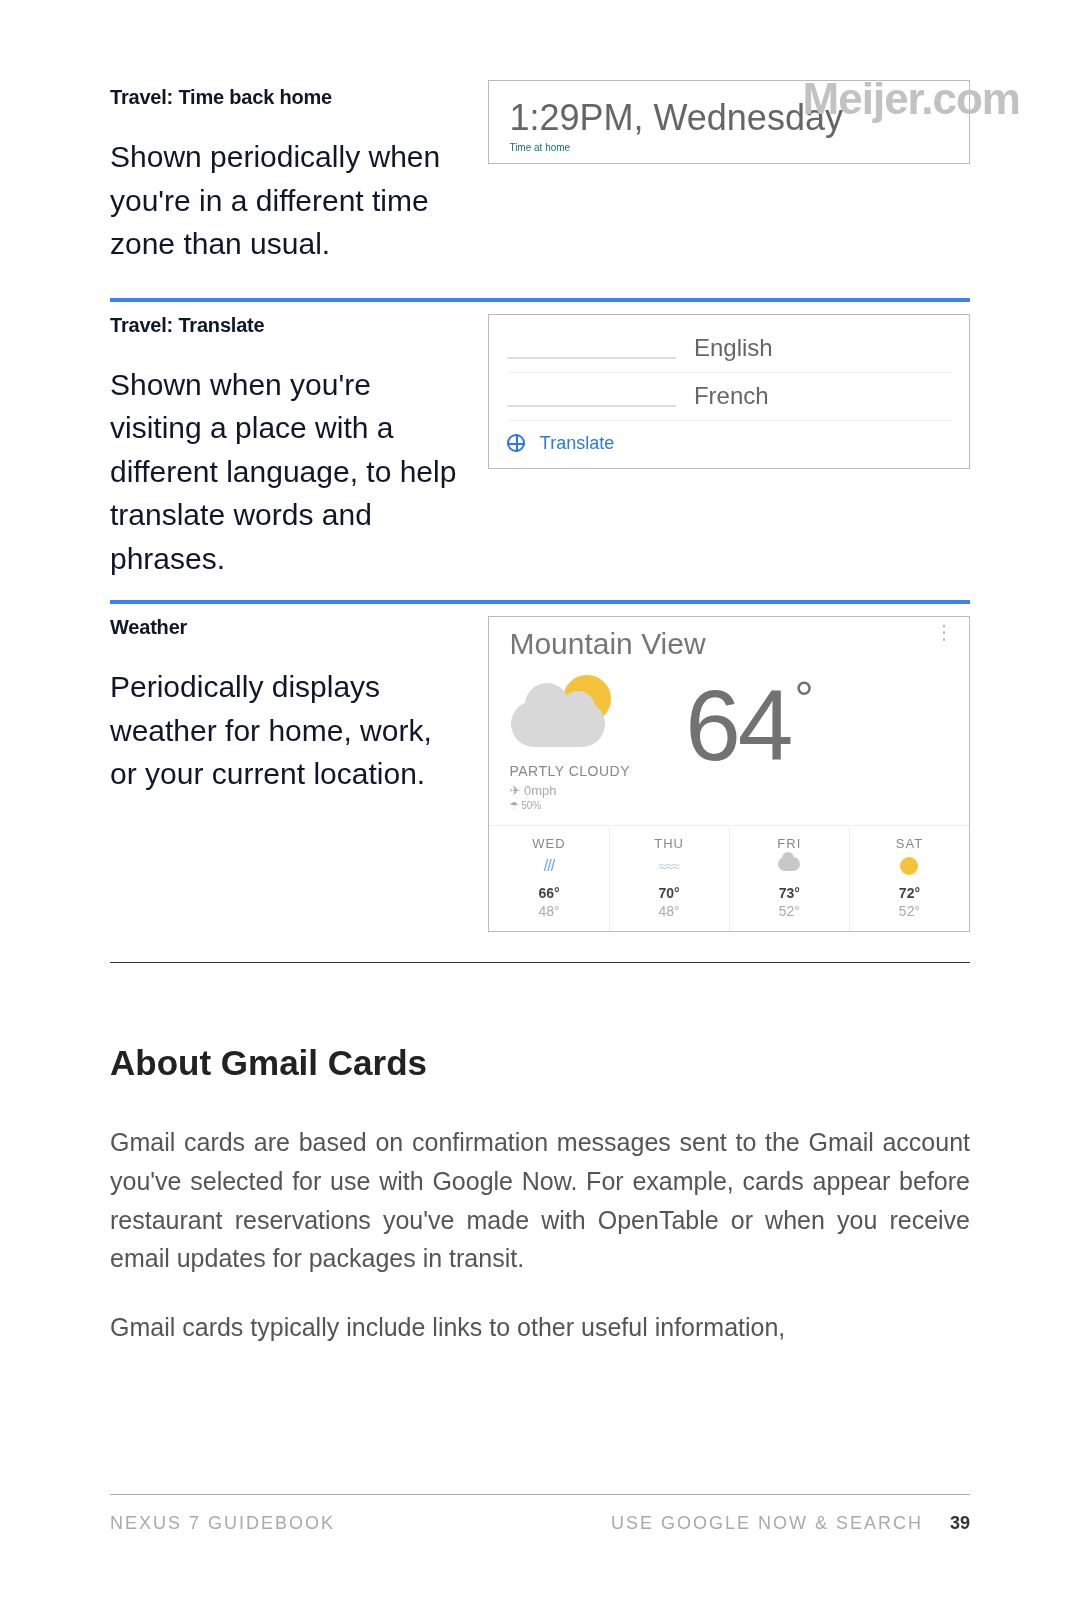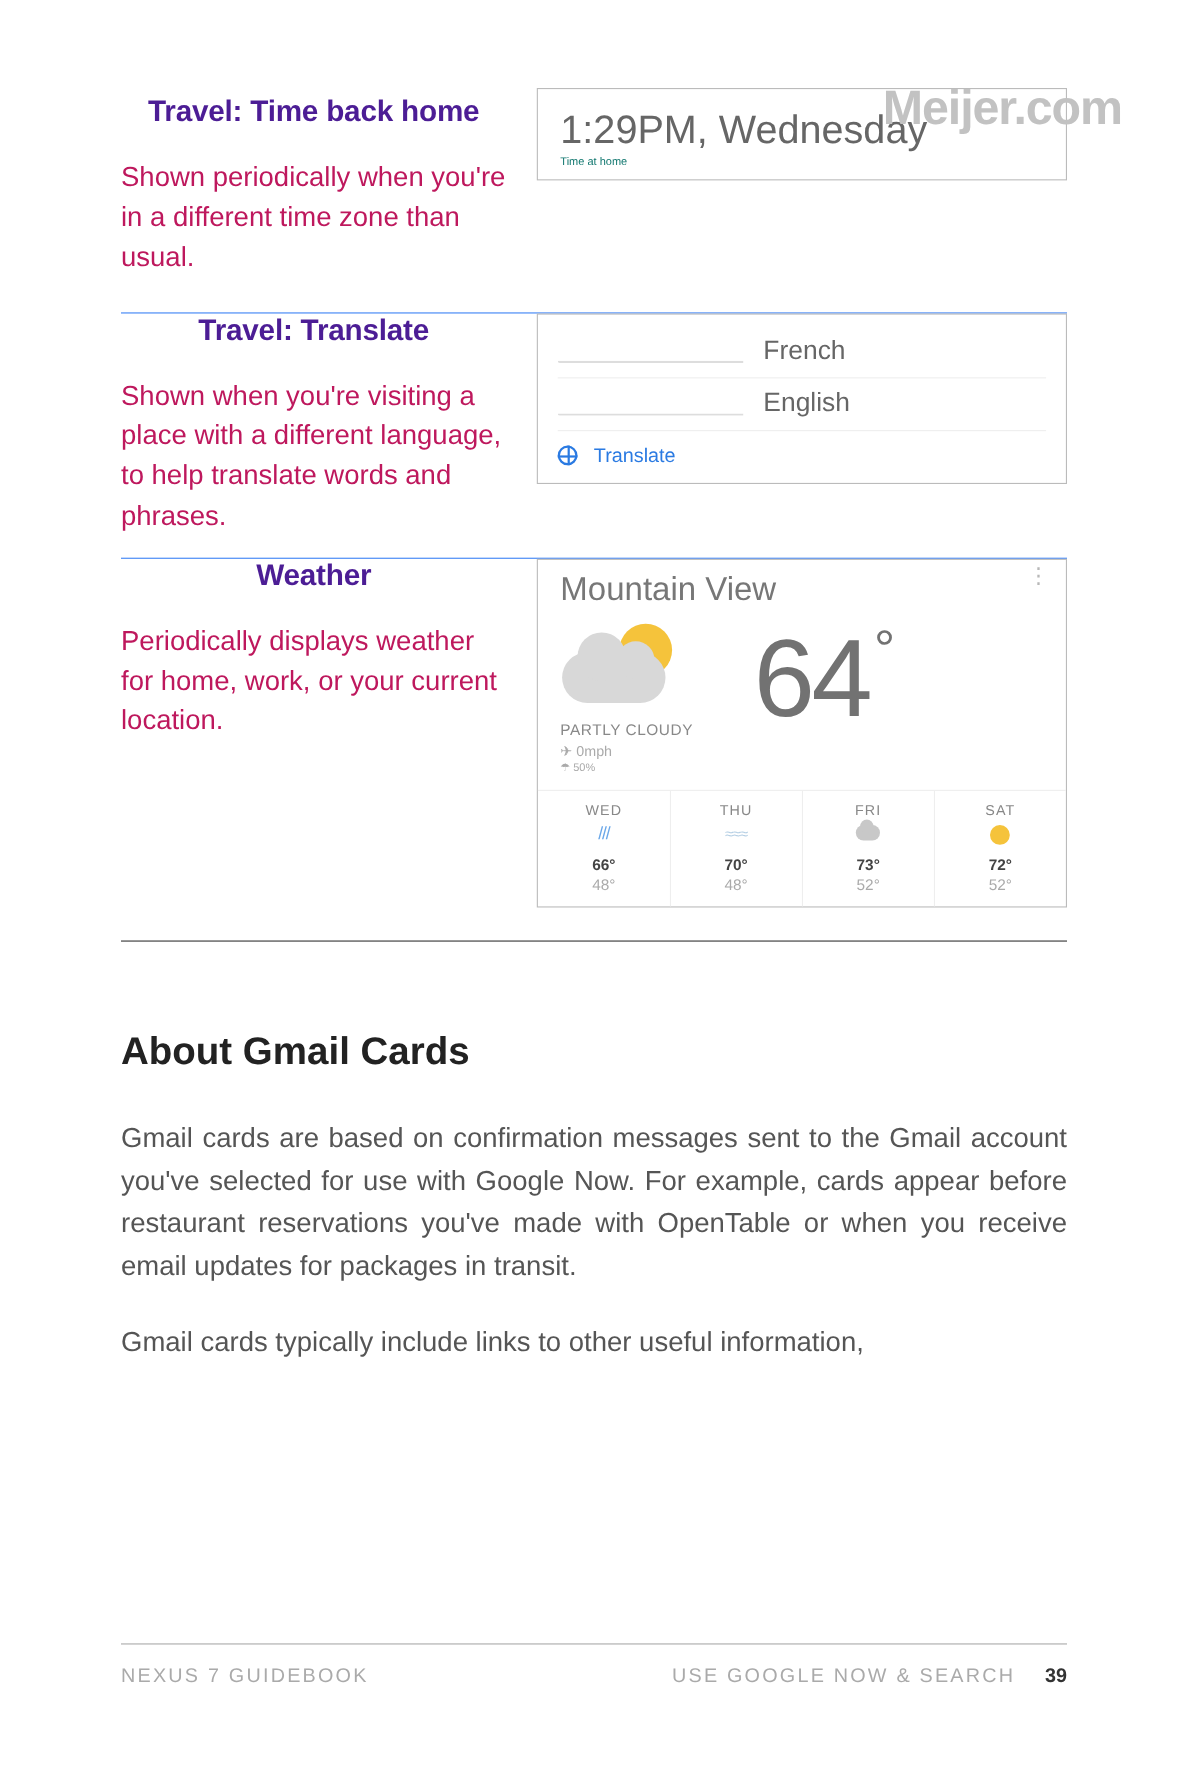--- a/index.html
+++ b/index.html
@@ -1,24 +1,24 @@
 <!DOCTYPE html>
 <html><head>
   <meta charset="utf-8">
   <style>
     * { margin:0; padding:0; box-sizing:border-box; }
     body { width:1080px; height:1624px; background:#fff; font-family:"Helvetica Neue",Arial,sans-serif; color:#333; position:relative; }
     .page { padding:80px 110px 0 110px; }
     .watermark { position:absolute; top:74px; right:60px; font-weight:900; font-size:44px; color:#c2c2c2; letter-spacing:-1px; }
-    .section { display:flex; border-top:1px solid #3b82f6; }
+    .section { display:flex; border-top:4px solid #3b82f6; padding-top:12px; }
     .section.no-border { border-top:none; padding-top:0; }
     .left { width:44%; padding-right:28px; }
     .right { width:56%; }
-    h3 { font-size:27px; font-weight:700; color:#4c1d95; margin-bottom:26px; letter-spacing:-.2px;text-align:center; }
-    .desc { font-size:25px; line-height:1.45; color:#be185d; }
+    h3 { font-size:20px; font-weight:700; color:#0f172a; margin-bottom:26px; letter-spacing:-.2px; }
+    .desc { font-size:30px; line-height:1.45; color:#0f172a; }
     .sec1 { }
     .sec1 .left { padding-top:6px; }
     .card { border:1px solid #bbb; }
     .time-card { padding:14px 20px 10px; }
     .time-big { font-size:36px; color:#666; font-weight:300; line-height:1.25; margin-bottom:2px; }
     .time-sub { font-size:10px; color:#0f766e; }
     .sec2 { margin-top:32px; }
     .translate-card { padding:10px 18px 8px; }
     .trow { display:flex; align-items:center; height:48px; border-bottom:1px solid #eee; }
     .trow:last-of-type { border-bottom:none; }
@@ -88,25 +88,25 @@
 
   <div class="section sec2">
     <div class="left">
       <h3>Travel: Translate</h3>
       <p class="desc">Shown when you're visiting a place with a different language, to help translate words and phrases.</p>
     </div>
     <div class="right">
       <div class="card translate-card">
         <div class="trow">
           <div class="input-line"></div>
-          <div class="lang">French</div>
+          <div class="lang">English</div>
         </div>
         <div class="trow">
           <div class="input-line"></div>
-          <div class="lang">English</div>
+          <div class="lang">French</div>
         </div>
         <div class="translate-action">
           <span class="globe"></span>
           <span class="translate-link">Translate</span>
         </div>
       </div>
     </div>
   </div>
 
   <div class="section sec3">

